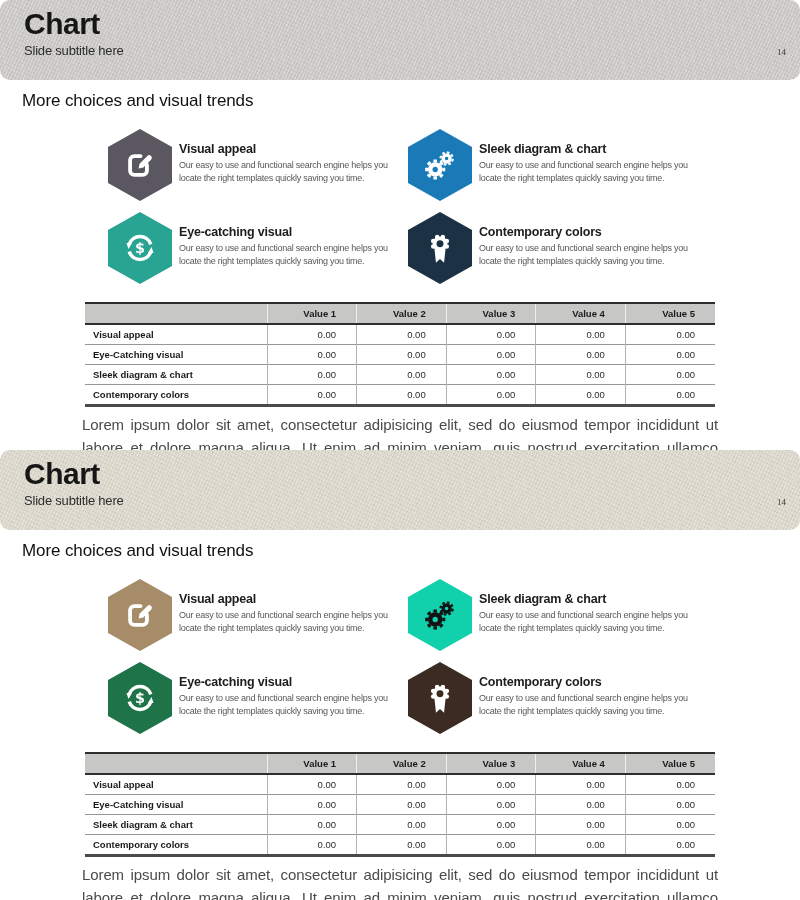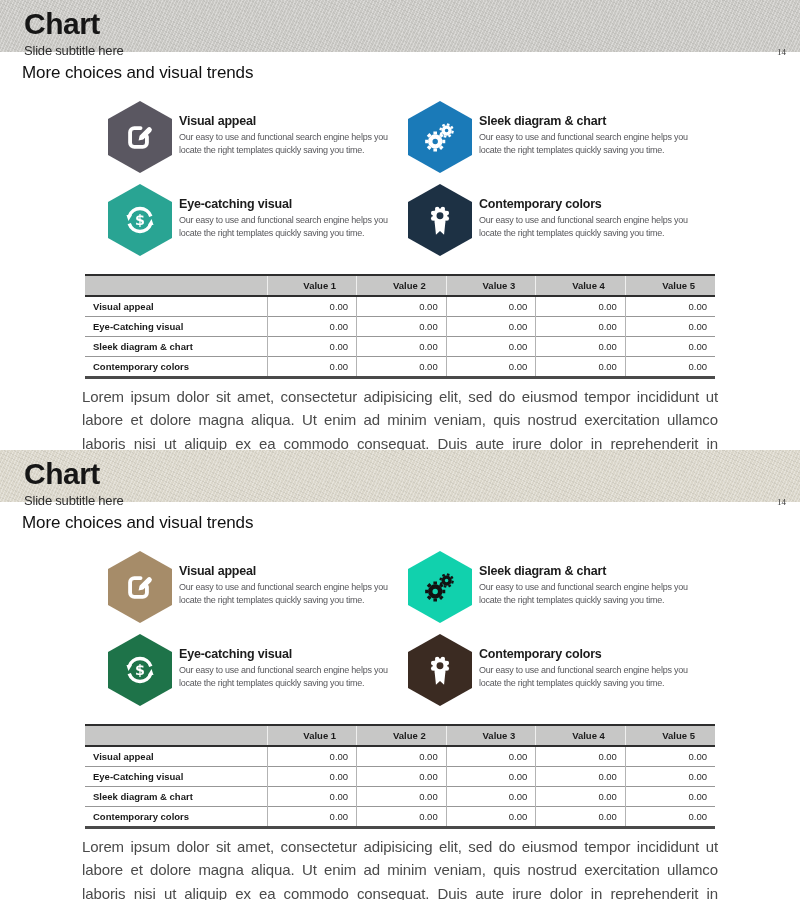--- a/index.html
+++ b/index.html
@@ -2,24 +2,25 @@
 <html><head>
 <meta charset="utf-8">
 <style>
   * { margin:0; padding:0; box-sizing:border-box; }
   html,body { width:800px; background:#fff; font-family:"Liberation Sans", sans-serif; }
   body { height:900px; overflow:hidden; }
 
   .slide { width:800px; height:450px; background:#fff; overflow:hidden; }
 
   .slide-header {
-    height:52px; position:relative; padding:7px 0 0 24px;
+    height:80px; position:relative; padding:7px 0 0 24px;
     background-image:
       repeating-linear-gradient(115deg, rgba(255,255,255,0.30) 0 1px, rgba(0,0,0,0) 1px 3px),
       repeating-linear-gradient(25deg, rgba(110,110,105,0.10) 0 1px, rgba(0,0,0,0) 1px 4px);
+    border-radius: 10px;
   }
   .slide-title { font-size:30px; font-weight:bold; color:#161616; letter-spacing:-0.5px; line-height:1.15; }
   .slide-subtitle { font-size:13px; color:#2d2d2d; margin-top:1px; letter-spacing:-0.2px; }
   .page-number { position:absolute; right:14px; top:47px; font-size:9px; color:#3a3a3a;font-family:Liberation Serif, serif; }
 
   .section-title { margin:11px 0 0 22px; font-size:17px; font-weight:normal; color:#111; letter-spacing:-0.1px; }
 
   .features { display:grid; grid-template-columns:300px 300px; margin:18px 0 0 108px; row-gap:11px; }
   .feature { display:flex; }
   .hex {
@@ -40,21 +41,21 @@
   .values-table thead th {
     background:#c7c7c6; text-align:right; font-weight:bold; color:#1a1a1a;
     padding:4px 20px; border-left:1px solid #efefee;
   }
   .values-table thead th:first-child { border-left:none; width:182px; }
   .values-table tbody th {
     text-align:left; font-weight:bold; color:#1a1a1a; padding:4px 8px;
     border-top:1px solid #979797;
   }
   .values-table tbody td {
-    text-align:right; color:#2a2a2a; padding:4px 8px;
+    text-align:right; color:#2a2a2a; padding:4px 20px;
     border-top:1px solid #979797; border-left:1px solid #b3b3b3;
   }
 
   .footer-text {
     margin:6px 82px 0 82px; font-size:15px; color:#4a4a4a;
     line-height:1.55; text-align:justify; letter-spacing:-0.1px;
   }
 </style>
 </head>
 <body>

